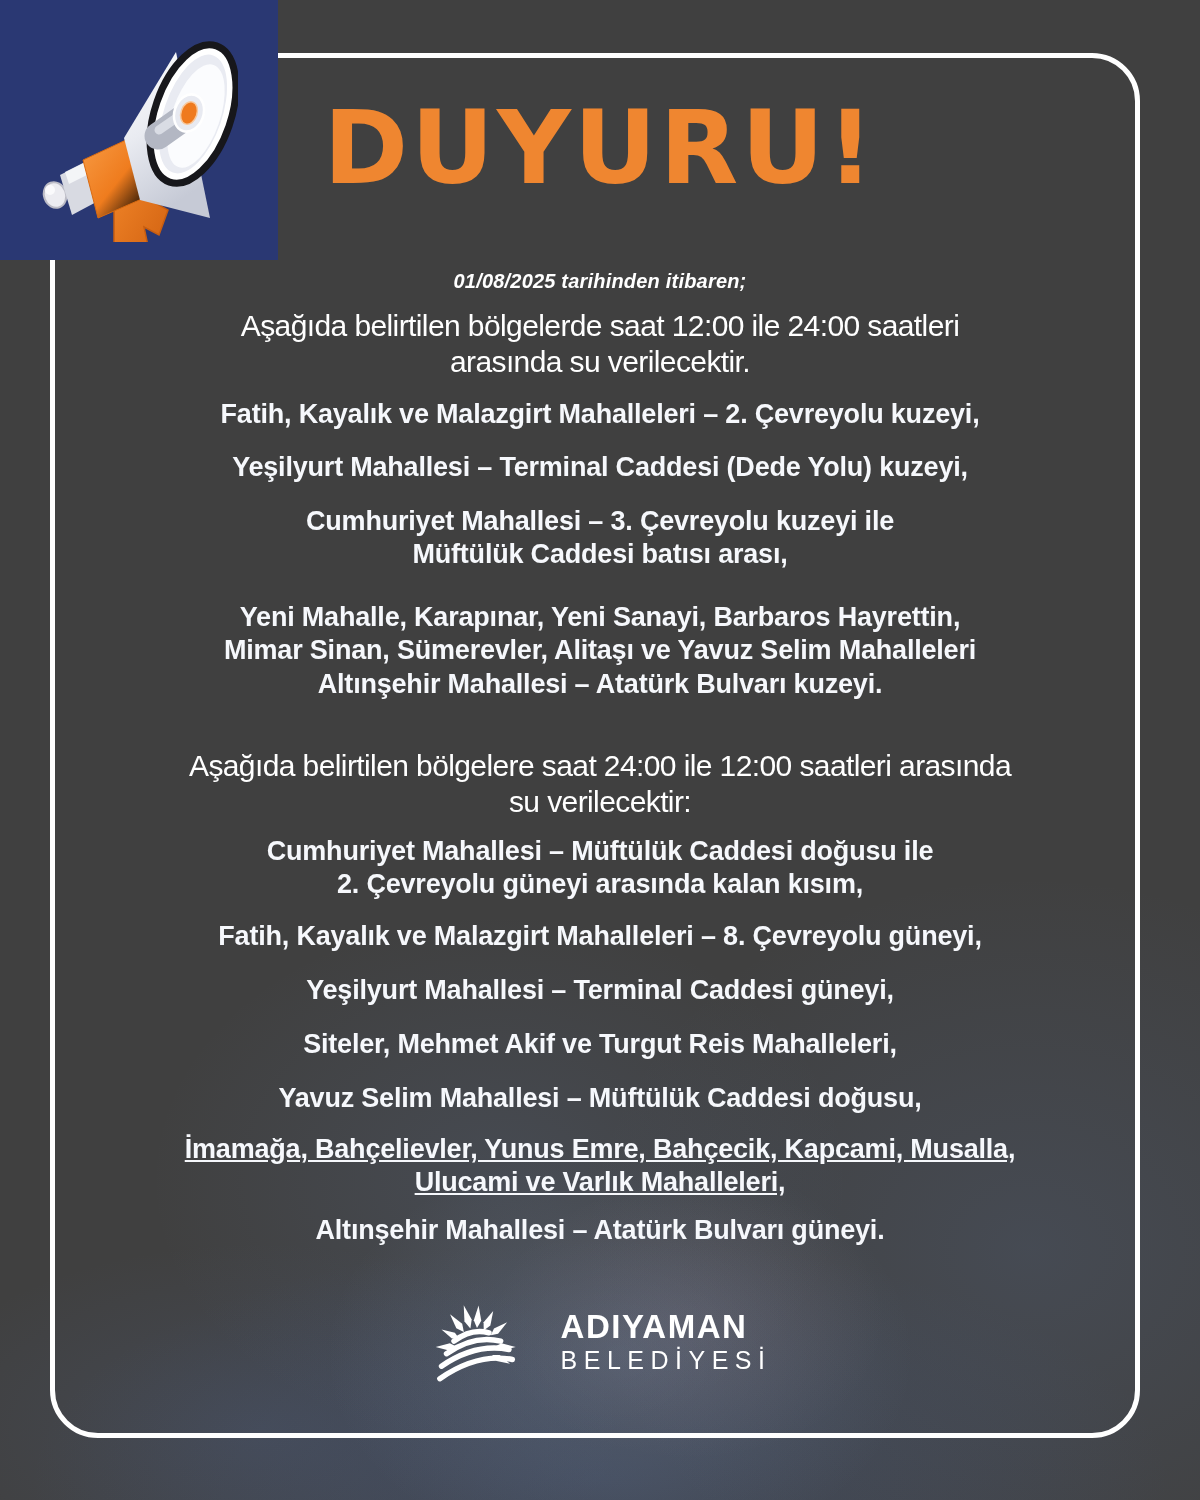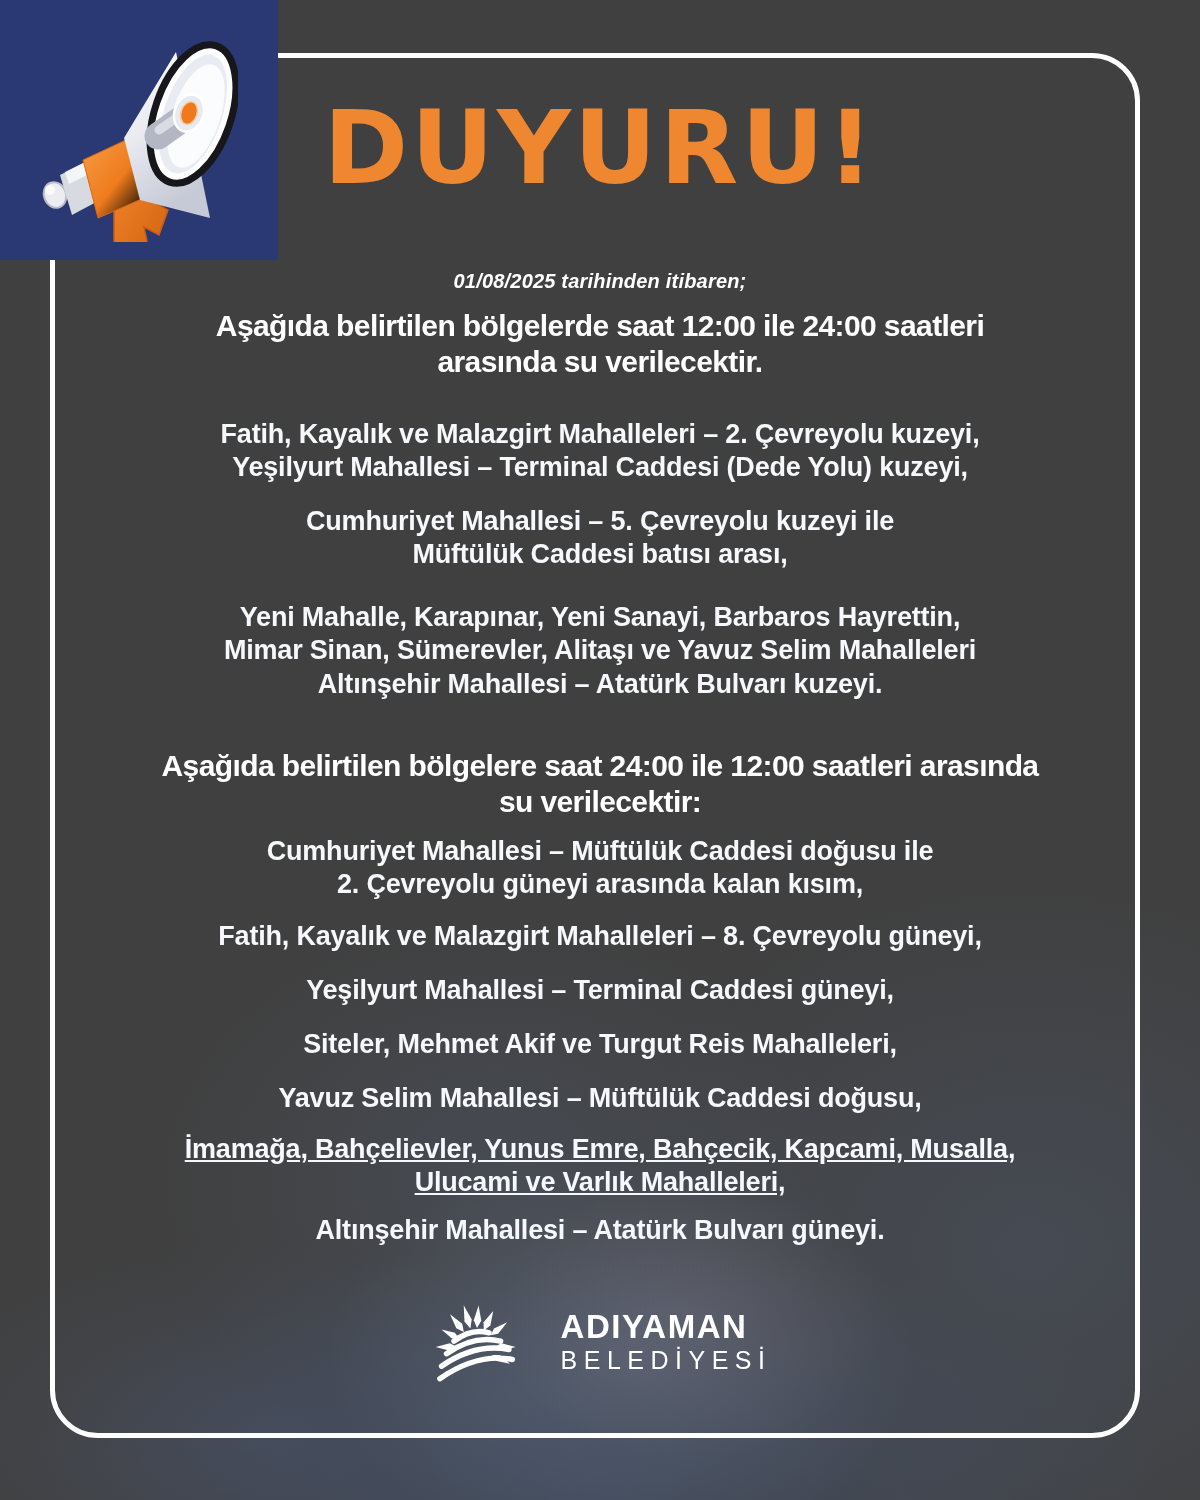--- a/index.html
+++ b/index.html
@@ -36,35 +36,35 @@
     top:92px;
     font-family:"DejaVu Sans",sans-serif;
     font-weight:bold;
     font-size:102px;
     letter-spacing:3px;
     color:#ef8630;
     line-height:1.1;
   }
   .date-line{top:270px;font-size:20px;font-weight:bold;letter-spacing:0.2px;font-style:italic;}
   .heading{
-    font-weight:bold;
+    font-weight:normal;
     font-size:30px;
     letter-spacing:-0.6px;
     line-height:36px;
   }
   .h1{top:308px;}
   .h2{top:748px;}
   .item{
     font-size:27px;
     font-weight:bold;
     letter-spacing:-0.2px;
     line-height:33px;
     color:#f6f8fc;
   }
-  .p1{top:418px;text-align:center;} .p2{top:451px;} .p3{top:505px;} .p4{top:601px;} .p5{top:668px;}
+  .p1{top:398px;text-align:center;} .p2{top:451px;} .p3{top:505px;} .p4{top:601px;} .p5{top:668px;}
   .q1{top:835px;} .q2{top:920px;} .q3{top:974px;} .q4{top:1028px;}
   .q5{top:1082px;} .q6{top:1133px;text-decoration:underline;} .q7{top:1214px;}
   .logo-row{
     position:absolute;left:0;top:1292px;width:100%;
     display:flex;justify-content:center;align-items:center;gap:32px;
   }
   .logo-text{text-align:left;}
   .org-name{
     font-size:33px;font-weight:bold;letter-spacing:1.5px;line-height:36px;
   }
@@ -136,21 +136,21 @@
     <div>arasında su verilecektir.</div>
   </div>
 
   <div class="tblock item p1">
     <div>Fatih, Kayalık ve Malazgirt Mahalleleri – 2. Çevreyolu kuzeyi,</div>
   </div>
   <div class="tblock item p2">
     <div>Yeşilyurt Mahallesi – Terminal Caddesi (Dede Yolu) kuzeyi,</div>
   </div>
   <div class="tblock item p3">
-    <div>Cumhuriyet Mahallesi – 5. Çevreyolu kuzeyi ile</div>
+    <div>Cumhuriyet Mahallesi – 3. Çevreyolu kuzeyi ile</div>
     <div>Müftülük Caddesi batısı arası,</div>
   </div>
   <div class="tblock item p4">
     <div>Yeni Mahalle, Karapınar, Yeni Sanayi, Barbaros Hayrettin,</div>
     <div>Mimar Sinan, Sümerevler, Alitaşı ve Yavuz Selim Mahalleleri</div>
   </div>
   <div class="tblock item p5">
     <div>Altınşehir Mahallesi – Atatürk Bulvarı kuzeyi.</div>
   </div>
 

